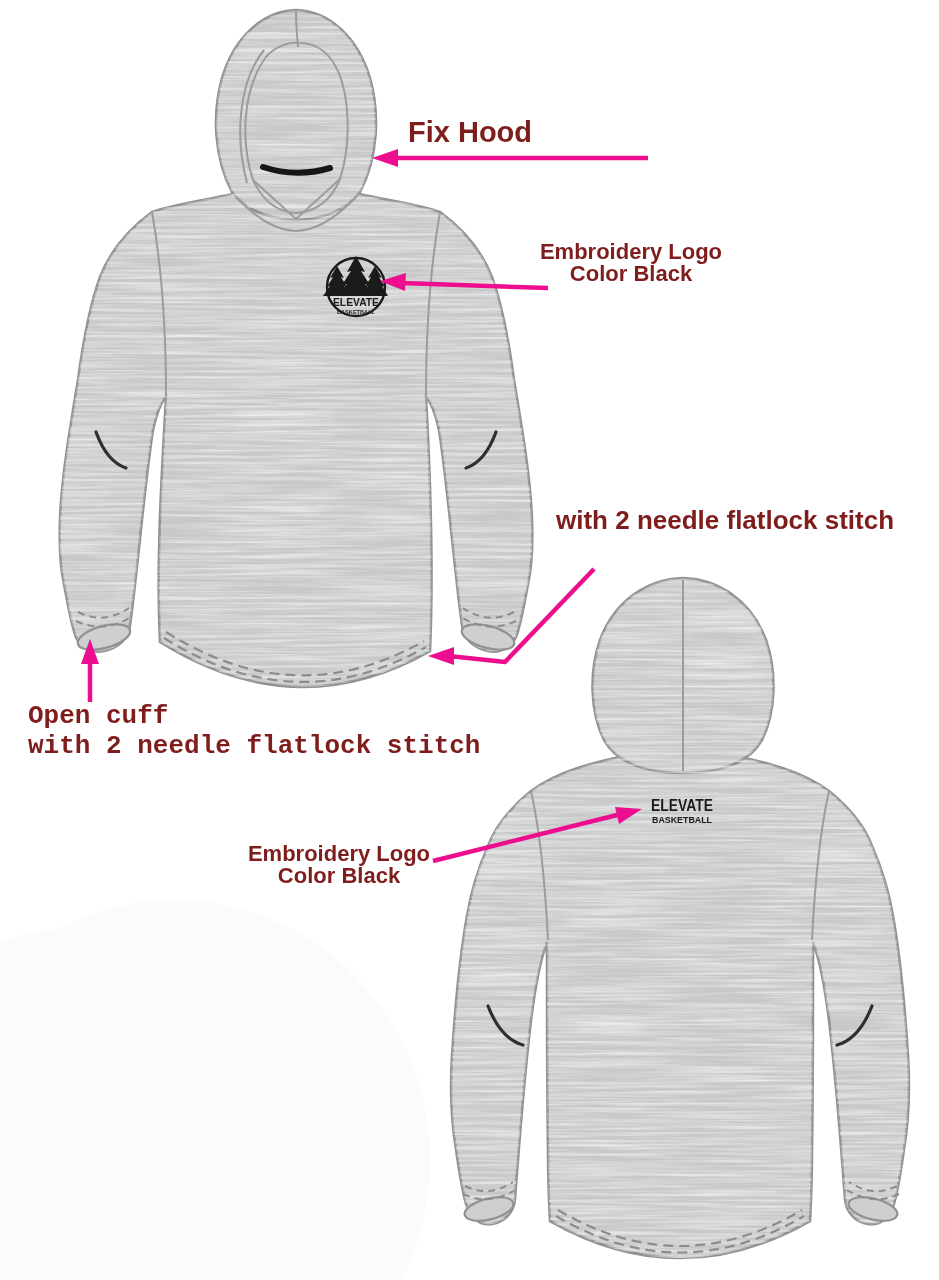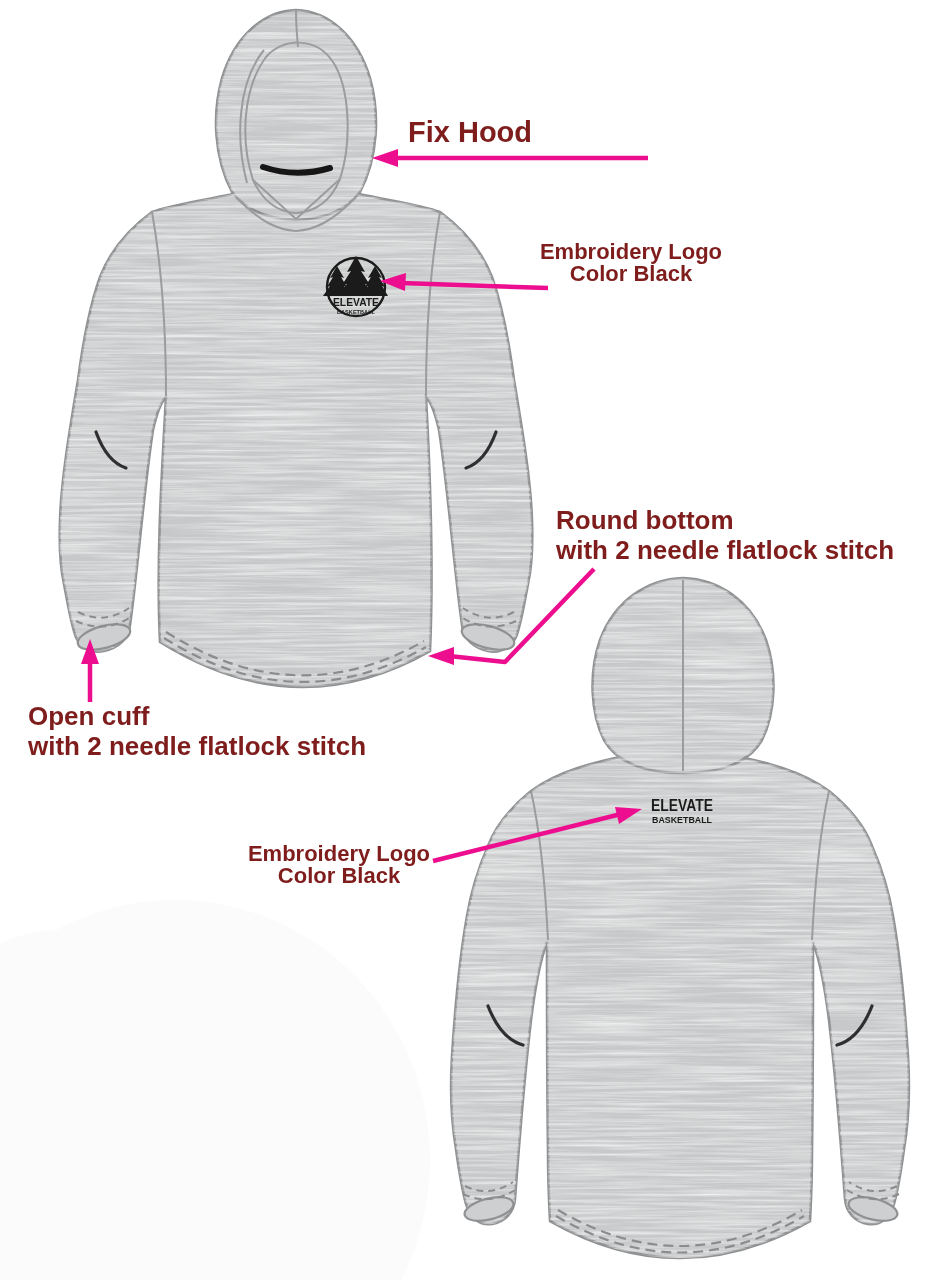--- a/index.html
+++ b/index.html
@@ -5,21 +5,21 @@
 <style>
   html,body{margin:0;padding:0;background:#ffffff;}
   .stage{position:relative;width:939px;height:1280px;overflow:hidden;
          font-family:"Liberation Sans",sans-serif;background:#ffffff;}
   .stage svg{position:absolute;left:0;top:0;}
   .lbl{position:absolute;font-weight:bold;color:#7f1d1d;}
   .lbl div{white-space:nowrap;}
   #lbl-fix-hood{left:408px;top:116px;font-size:29px;white-space:nowrap;}
   #lbl-front-emb{left:521px;top:241px;width:220px;font-size:22px;line-height:22px;text-align:center;}
   #lbl-round-bottom{left:556px;top:505px;font-size:26px;line-height:30px;}
-  #lbl-open-cuff{left:28px;top:701px;font-size:26px;line-height:30px;}
+  #lbl-open-cuff{left:28px;top:701px;font-size:26px;line-height:30px;font-family:Liberation Mono, monospace;}
   #lbl-back-emb{left:229px;top:843px;width:220px;font-size:22px;line-height:22px;text-align:center;}
   .fabric{fill:#c7c8c9;}
   .outline{fill:none;stroke:#8f9193;stroke-width:2.6;}
   .seam{fill:none;stroke:#9a9c9e;stroke-width:2;}
   .stitch{fill:none;stroke:#8a8c8e;stroke-width:2.2;stroke-dasharray:10 6;}
   .stitch-s{fill:none;stroke:#8a8c8e;stroke-width:2;stroke-dasharray:7 5;}
   .elbow{fill:none;stroke:#2f2f31;stroke-width:3.2;stroke-linecap:round;}
   .cuff{fill:#cdcfd1;stroke:#8f9193;stroke-width:2.2;}
   .arrow-line{fill:none;stroke-width:4.5;stroke-linejoin:round;}
 </style>
@@ -135,21 +135,20 @@
 </svg>
 
 <div class="lbl" id="lbl-fix-hood">Fix Hood</div>
 
 <div class="lbl" id="lbl-front-emb">
   <div>Embroidery Logo</div>
   <div>Color Black</div>
 </div>
 
 <div class="lbl" id="lbl-round-bottom">
-  <div>Round bottom</div>
   <div>with 2 needle flatlock stitch</div>
 </div>
 
 <div class="lbl" id="lbl-open-cuff">
   <div>Open cuff</div>
   <div>with 2 needle flatlock stitch</div>
 </div>
 
 <div class="lbl" id="lbl-back-emb">
   <div>Embroidery Logo</div>

